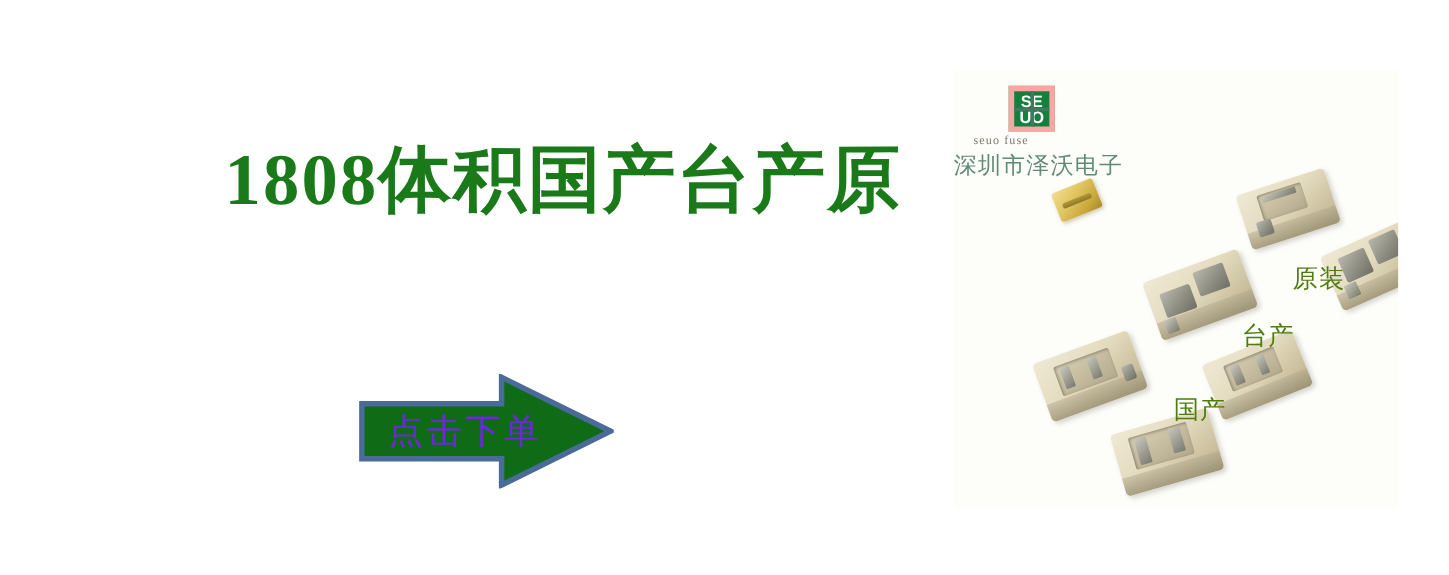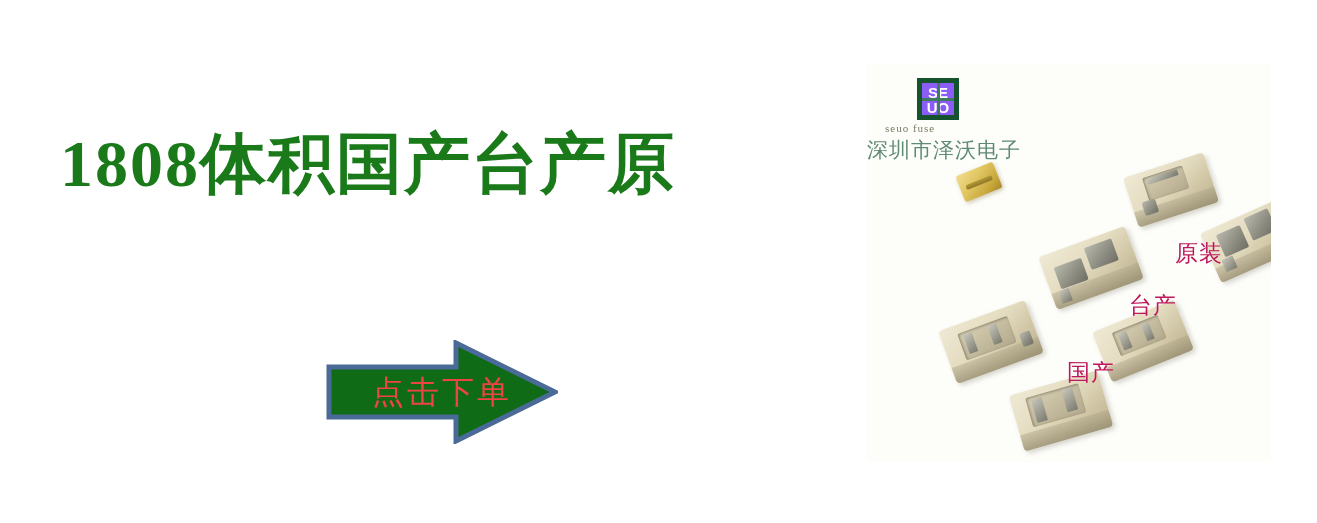--- a/index.html
+++ b/index.html
@@ -23,21 +23,21 @@
     height: 523px;
     background: #ffffff;
   }
 
   
   .headline-block {
     position: absolute;
     left: 60px;
     top: 126px;
     width: 760px;
-    text-align: left;
+    text-align: right;
   }
   .headline-line {
     color: #1a7a1a;
     font-family: "Liberation Serif", "DejaVu Serif", serif;
     font-weight: bold;
     white-space: nowrap;
     letter-spacing: 2px;
   }
   .headline-line-1 {
     font-size: 66px;
@@ -65,22 +65,22 @@
     height: 104px;
     display: block;
   }
   .cta-label {
     position: absolute;
     left: 8px;
     top: 28px;
     width: 178px;
     height: 48px;
     line-height: 48px;
-    text-align: right;
-    color: #ef4444;
+    text-align: center;
+    color: #6d28d9;
     font-family: "Liberation Serif", "DejaVu Serif", serif;
     font-size: 32px;
     letter-spacing: 3px;
     white-space: nowrap;
     pointer-events: none;
   }
 
   
   .photo {
     position: absolute;
@@ -92,23 +92,23 @@
     overflow: hidden;
   }
 
   
   .logo-mark {
     position: absolute;
     left: 50px;
     top: 14px;
     width: 42px;
     height: 42px;
-    background: #8b5cf6;
+    background: #15803d;
     box-sizing: border-box;
-    border: 5px solid #14532d;
+    border: 5px solid #fca5a5;
   }
   .logo-mark .logo-row {
     position: absolute;
     left: 0;
     width: 100%;
     text-align: center;
     color: #ffffff;
     font-family: "Liberation Sans", sans-serif;
     font-weight: bold;
     font-size: 15px;
@@ -221,21 +221,21 @@
     top: 42%;
     width: 72%;
     height: 18%;
     border-radius: 2px;
     background: linear-gradient(180deg, #b59a36 0%, #8e7526 100%);
   }
 
   
   .photo-label {
     position: absolute;
-    color: #be185d;
+    color: #4d7c0f;
     font-family: Liberation Serif, serif;
     font-size: 23px;
     letter-spacing: 1px;
     white-space: nowrap;
   }
   .label-yuanzhuang { left: 308px; top: 174px; }
   .label-taichan    { left: 262px; top: 226px; }
   .label-guochan    { left: 200px; top: 293px; }
 </style>
 </head>

